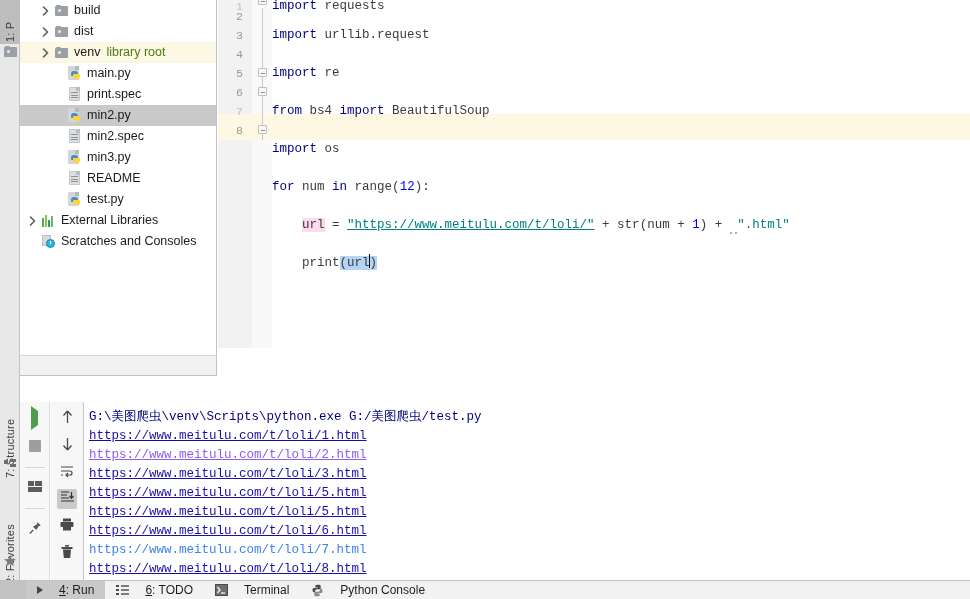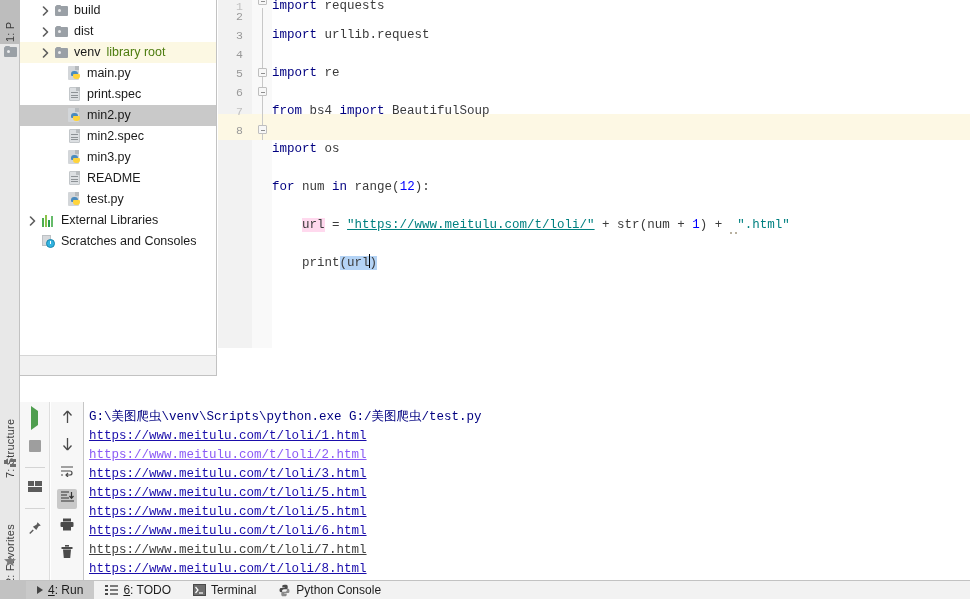--- a/index.html
+++ b/index.html
@@ -206,21 +206,21 @@
   .cline.cmd { color:#000080; }
 
   
   .statusbar {
     position:absolute; left:0; top:580px; width:970px; height:19px;
     background:#f2f2f2; border-top:1px solid #c2c2c2;
     display:flex; align-items:center; font-size:12px; color:#1d1d1d;
   }
   .sb-corner { width:26px; height:19px; background:#c2c2c2; }
   .sb-item {
-    display:flex; align-items:center; gap:5px; height:19px;
+    display:flex; align-items:center; gap:16px; height:19px;
     padding:0 11px; white-space:nowrap;
   }
   .sb-item.active { background:#c9c9c9; }
   .sb-item u { text-decoration:underline; }
 
   .tri-right {
     width:0; height:0; border-left:7px solid #4f9e4f;
     border-top:5px solid transparent; border-bottom:5px solid transparent;
   }
   .tri-small {
@@ -568,21 +568,21 @@
 
     <div class="console">
       <div id="console-host">
           <div class="cline cmd">G:\美图爬虫\venv\Scripts\python.exe G:/美图爬虫/test.py</div>
           <div class="cline"><span style="color: rgb(26, 13, 171); text-decoration: underline; cursor: pointer;">https://www.meitulu.com/t/loli/1.html</span></div>
           <div class="cline"><span style="color: #8b5cf6; text-decoration: underline; cursor: pointer;">https://www.meitulu.com/t/loli/2.html</span></div>
           <div class="cline"><span style="color: rgb(26, 13, 171); text-decoration: underline; cursor: pointer;">https://www.meitulu.com/t/loli/3.html</span></div>
           <div class="cline"><span style="color: rgb(26, 13, 171); text-decoration: underline; cursor: pointer;">https://www.meitulu.com/t/loli/5.html</span></div>
           <div class="cline"><span style="color: rgb(26, 13, 171); text-decoration: underline; cursor: pointer;">https://www.meitulu.com/t/loli/5.html</span></div>
           <div class="cline"><span style="color: rgb(26, 13, 171); text-decoration: underline; cursor: pointer;">https://www.meitulu.com/t/loli/6.html</span></div>
-          <div class="cline"><span style="color: #404040; text-decoration: underline; cursor: pointer;">https://www.meitulu.com/t/loli/7.html</span></div>
+          <div class="cline"><span style="color: #3b82f6; cursor: pointer;">https://www.meitulu.com/t/loli/7.html</span></div>
           <div class="cline"><span style="color: rgb(26, 13, 171); text-decoration: underline; cursor: pointer;">https://www.meitulu.com/t/loli/8.html</span></div>
         </div>
     </div>
   </div>
 
   <div class="statusbar">
     <div class="sb-corner"></div>
     <div id="statusbar-host" style="display:flex;align-items:center;">
         <div class="sb-item active">
           <span class="tri-small"></span>

